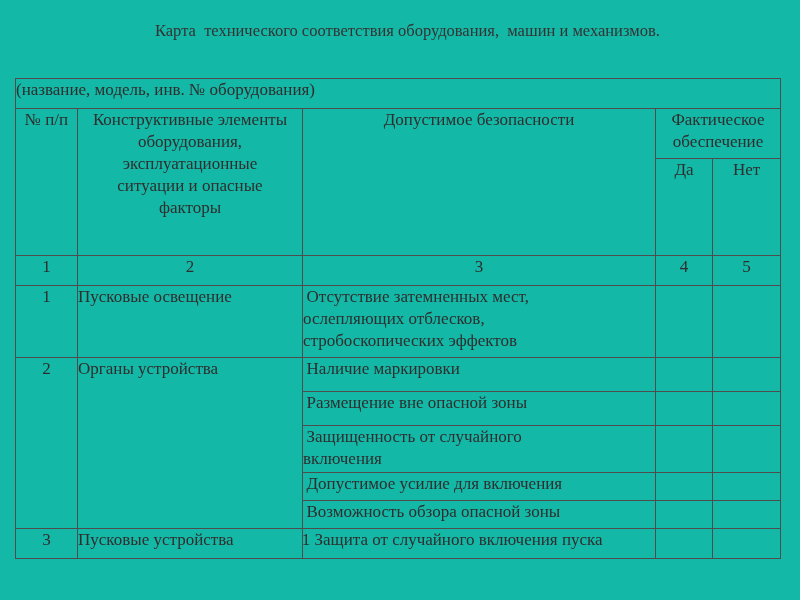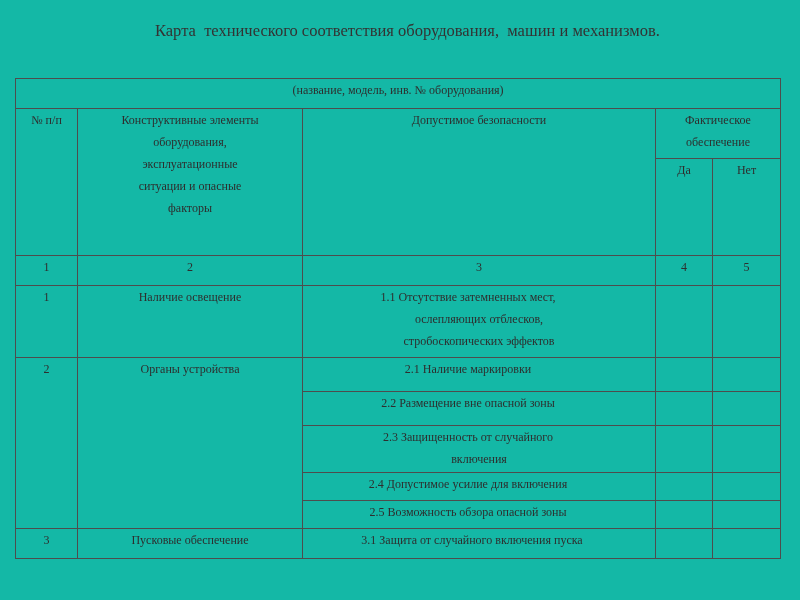--- a/index.html
+++ b/index.html
@@ -29,26 +29,25 @@
     position: absolute;
     left: 15px;
     top: 78px;
     width: 765px;
     border-collapse: collapse;
     table-layout: fixed;
   }
   table.compliance td {
     border: 1px solid #4d4d4d;
     vertical-align: top;
-    font-size: 12px;
+    font-size: 17px;
     line-height: 22px;
     padding: 0;
     color: #2e2e2e;
     overflow: hidden;
-    text-align: center;
   }
   
   tr.rh-caption  { height: 30px; }
   tr.rh-hdrtop   { height: 50px; }
   tr.rh-hdrbot   { height: 97px; }
   tr.rh-nums     { height: 30px; }
   tr.rh-r1       { height: 72px; }
   tr.rh-34       { height: 34px; }
   tr.rh-47       { height: 47px; }
   tr.rh-28       { height: 28px; }
@@ -133,21 +132,21 @@
     <tr class="rh-nums">
       <td class="colnum">1</td>
       <td class="colnum">2</td>
       <td class="colnum">3</td>
       <td class="colnum">4</td>
       <td class="colnum">5</td>
     </tr>
 
     <tr class="rh-r1">
       <td class="rownum">1</td>
-      <td class="element">Наличие освещение</td>
+      <td class="element">Пусковые освещение</td>
       <td class="req">1.1 Отсутствие затемненных мест,
 ослепляющих отблесков,
 стробоскопических эффектов</td>
       <td></td>
       <td></td>
     </tr>
 
     <tr class="rh-34">
       <td rowspan="5" class="rownum">2</td>
       <td rowspan="5" class="element">Органы устройства</td>
@@ -172,21 +171,21 @@
       <td></td>
     </tr>
     <tr class="rh-28">
       <td class="req">2.5 Возможность обзора опасной зоны</td>
       <td></td>
       <td></td>
     </tr>
 
     <tr class="rh-r3">
       <td class="rownum">3</td>
-      <td class="element">Пусковые обеспечение</td>
+      <td class="element">Пусковые устройства</td>
       <td class="req indent-more">3.1 Защита от случайного включения пуска</td>
       <td></td>
       <td></td>
     </tr>
   </tbody>
     </table>
 
 </div>
 
 </body></html>

